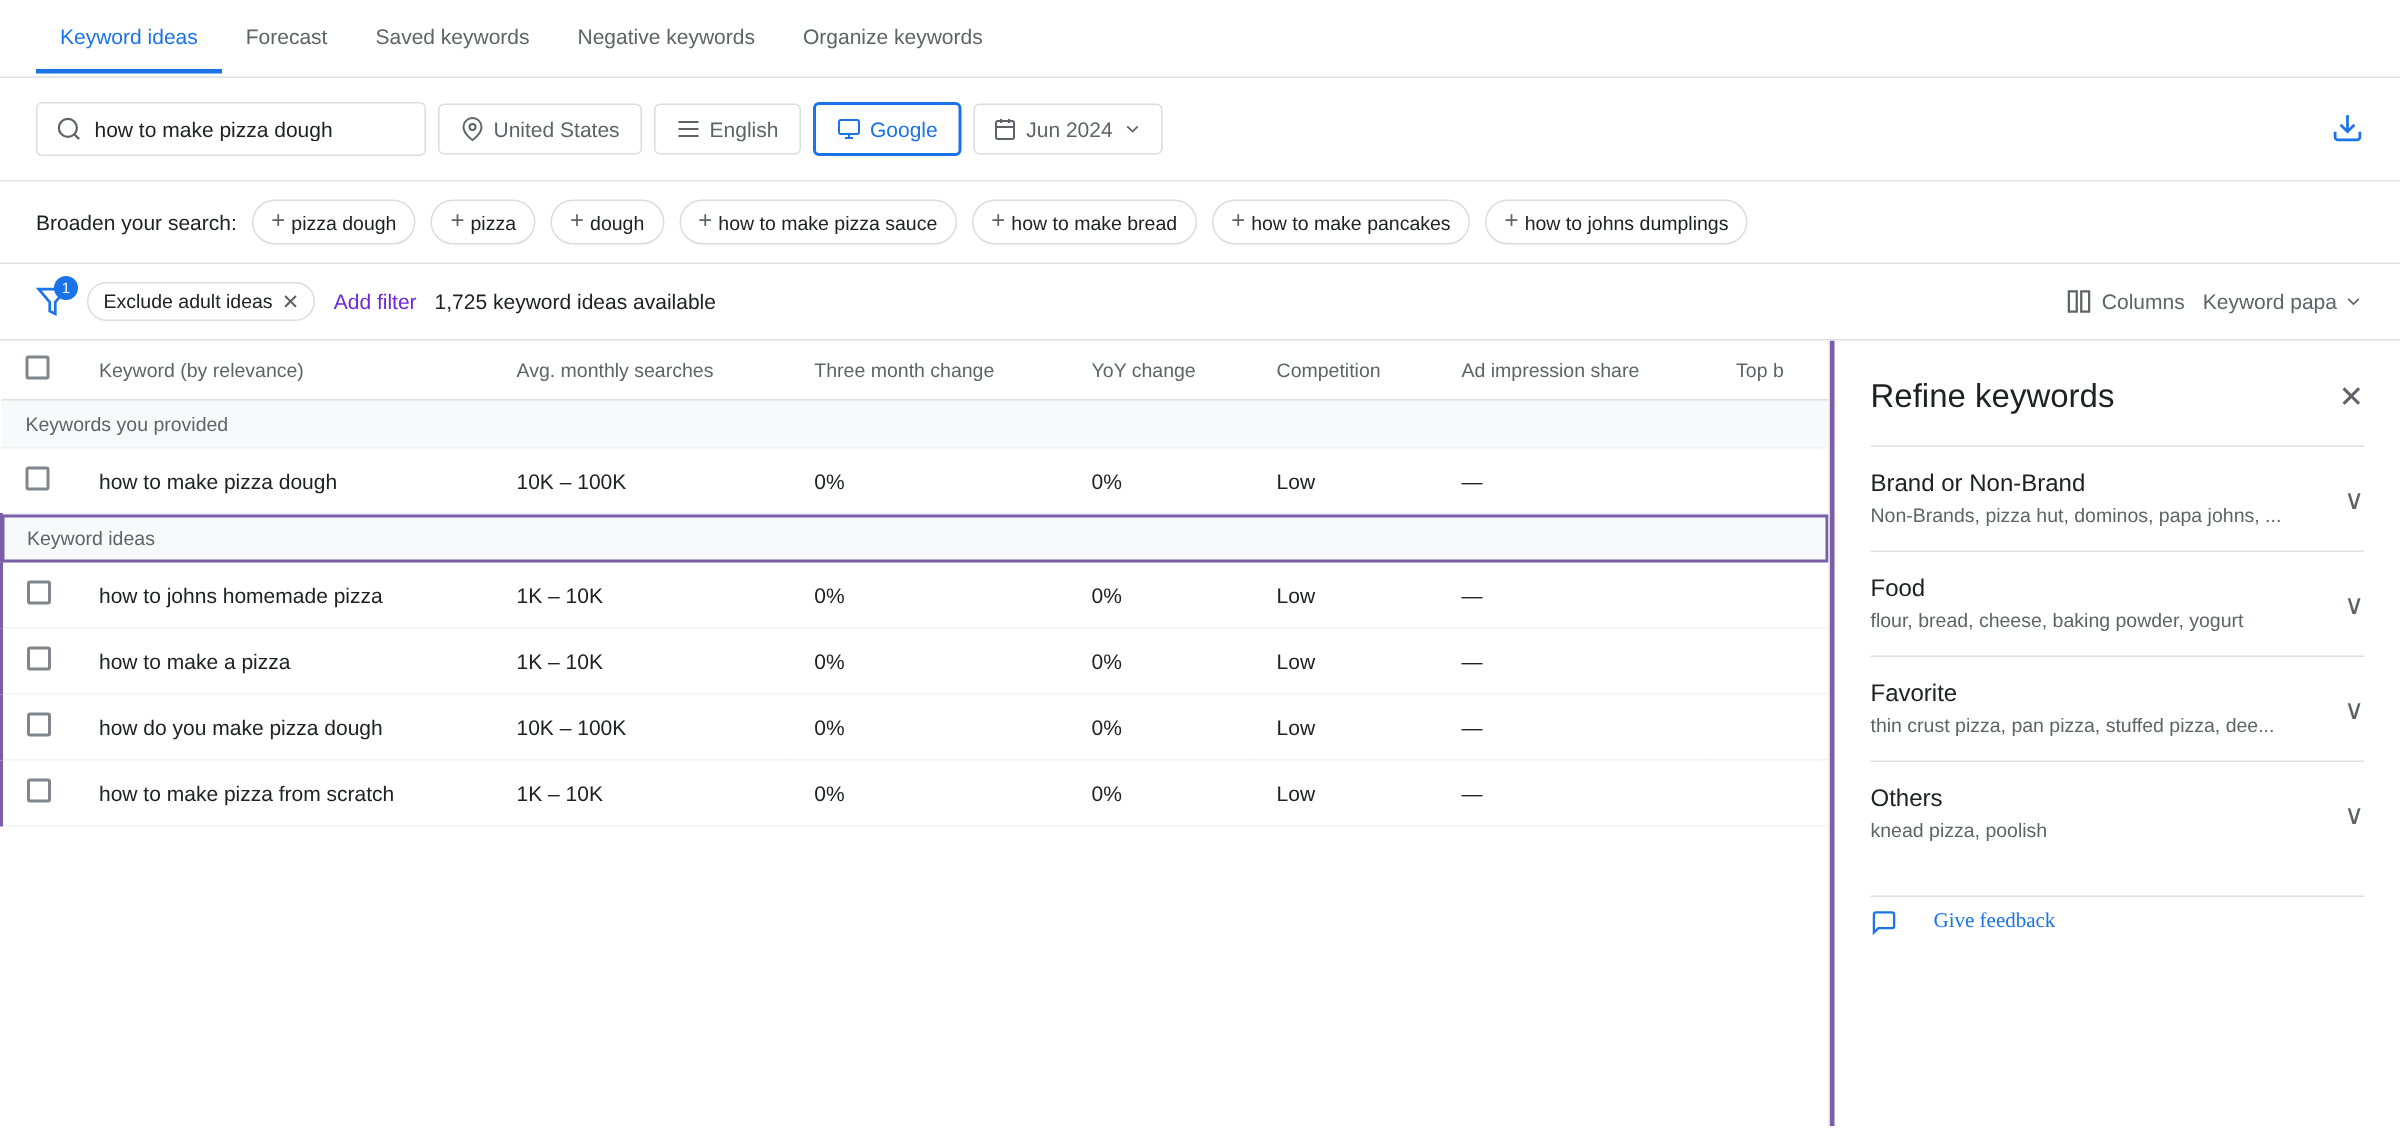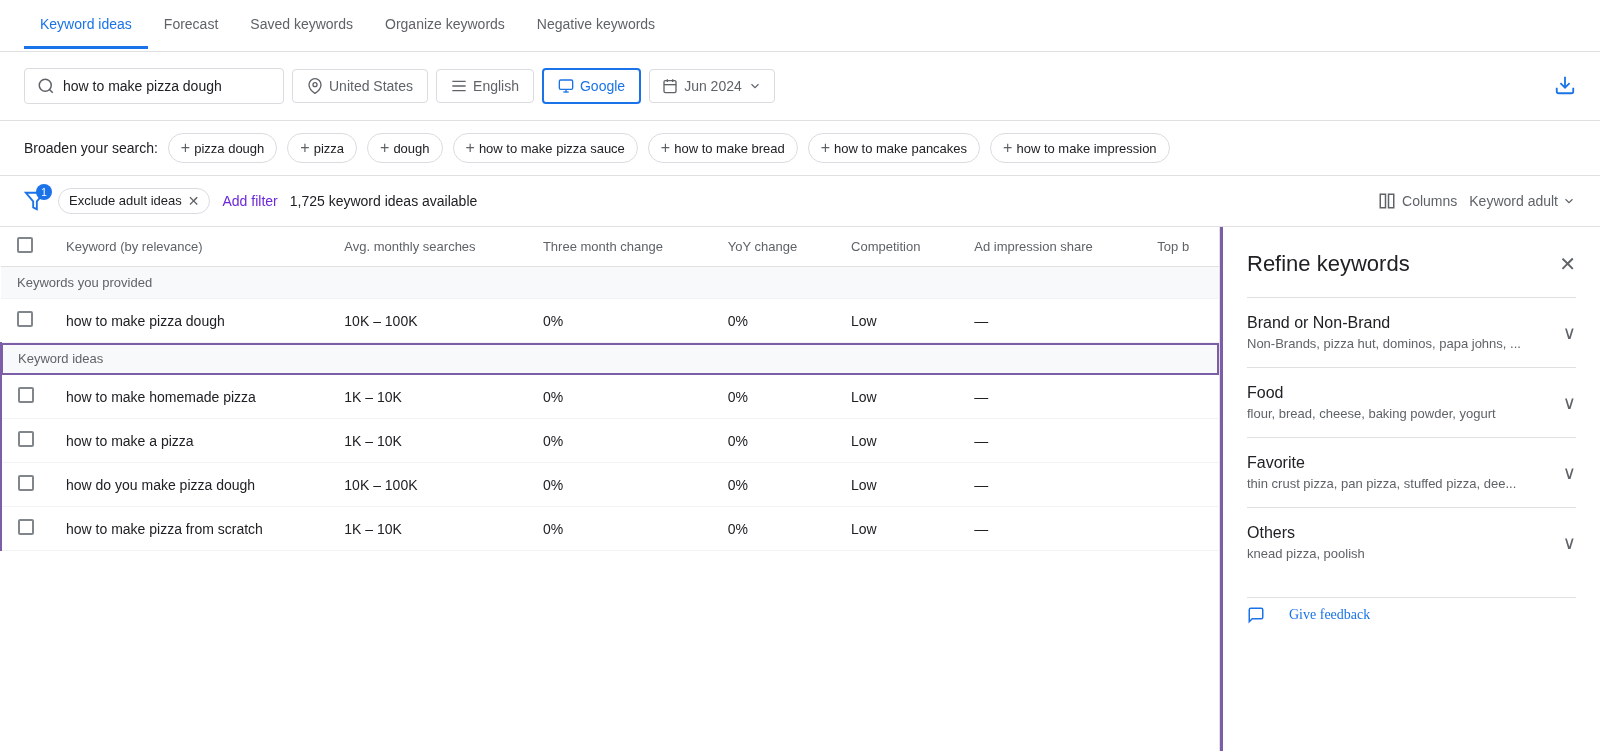--- a/index.html
+++ b/index.html
@@ -51,22 +51,22 @@
     .chevron { font-size: 18px; color: #5f6368; }
     .give-feedback { display: flex; align-items: center; gap: 24px; color: #1a73e8; font-size: 14px; cursor: pointer; margin-top: 20px; padding-top: 8px; border-top: 1px solid #e0e0e0; font-family: Liberation Serif, serif; }
   </style>
 </head>
 <body>
 
 <nav style="display:flex;align-items:center;padding:0 24px;border-bottom:1px solid #e0e0e0;height:52px;gap:0;">
   <span class="nav-tab active">Keyword ideas</span>
   <span class="nav-tab">Forecast</span>
   <span class="nav-tab">Saved keywords</span>
+  <span class="nav-tab">Negative keywords</span>
   <span class="nav-tab">Organize keywords</span>
-  <span class="nav-tab">Negative keywords</span>
 </nav>
 
 <div class="search-bar-row">
   <div class="search-input-wrapper">
     <svg width="18" height="18" viewBox="0 0 24 24" fill="none" stroke="#5f6368" stroke-width="2">
         <circle cx="11" cy="11" r="8"></circle>
         <line x1="21" y1="21" x2="16.65" y2="16.65"></line>
       </svg>
     <input type="text" value="how to make pizza dough" style="">
   </div>
@@ -133,21 +133,21 @@
   <div class="broaden-chip">
     <span style="font-size:16px;color:#5f6368;">+</span>
     <span>how to make bread</span>
   </div>
   <div class="broaden-chip">
     <span style="font-size:16px;color:#5f6368;">+</span>
     <span>how to make pancakes</span>
   </div>
   <div class="broaden-chip">
     <span style="font-size:16px;color:#5f6368;">+</span>
-    <span>how to make impression</span>
+    <span>how to johns dumplings</span>
   </div>
 </div>
 
 <div class="table-controls">
   <div class="filter-badge">
     <svg width="22" height="22" viewBox="0 0 24 24" fill="none" stroke="#1a73e8" stroke-width="2">
         <polygon points="22 3 2 3 10 12.46 10 19 14 21 14 12.46 22 3"></polygon>
       </svg>
     <span class="badge-num">1</span>
   </div>
@@ -158,21 +158,21 @@
   <span class="add-filter-btn">Add filter</span>
   <span class="ideas-count">1,725 keyword ideas available</span>
   <div class="columns-btn" style="margin-left:auto;">
     <svg width="18" height="18" viewBox="0 0 24 24" fill="none" stroke="#5f6368" stroke-width="2">
         <rect x="3" y="3" width="7" height="18"></rect>
         <rect x="14" y="3" width="7" height="18"></rect>
       </svg>
     <span>Columns</span>
   </div>
   <div class="keyword-view-btn">
-    <span>Keyword adult</span>
+    <span>Keyword papa</span>
     <svg width="14" height="14" viewBox="0 0 24 24" fill="none" stroke="#5f6368" stroke-width="2">
         <polyline points="6 9 12 15 18 9"></polyline>
       </svg>
   </div>
 </div>
 
 <div class="main-content">
 
   <div class="table-section">
     <table>
@@ -202,21 +202,21 @@
           <td>Low</td>
           <td>—</td>
           <td></td>
         </tr>
 
         <tr style="outline:2.5px solid #7b5ea7;outline-offset:-2px;">
           <td colspan="8" style="background:#f8f9fa;padding:8px 16px;font-size:13px;color:#5f6368;border-left:2.5px solid #7b5ea7;">Keyword ideas</td>
         </tr>
         <tr style="border-left:2.5px solid #7b5ea7;">
           <td style="border-left:2.5px solid #7b5ea7;"><div class="checkbox"></div></td>
-          <td>how to make homemade pizza</td>
+          <td>how to johns homemade pizza</td>
           <td>1K – 10K</td>
           <td>0%</td>
           <td>0%</td>
           <td>Low</td>
           <td>—</td>
           <td></td>
         </tr>
         <tr style="border-left:2.5px solid #7b5ea7;">
           <td style="border-left:2.5px solid #7b5ea7;"><div class="checkbox"></div></td>
           <td>how to make a pizza</td>

